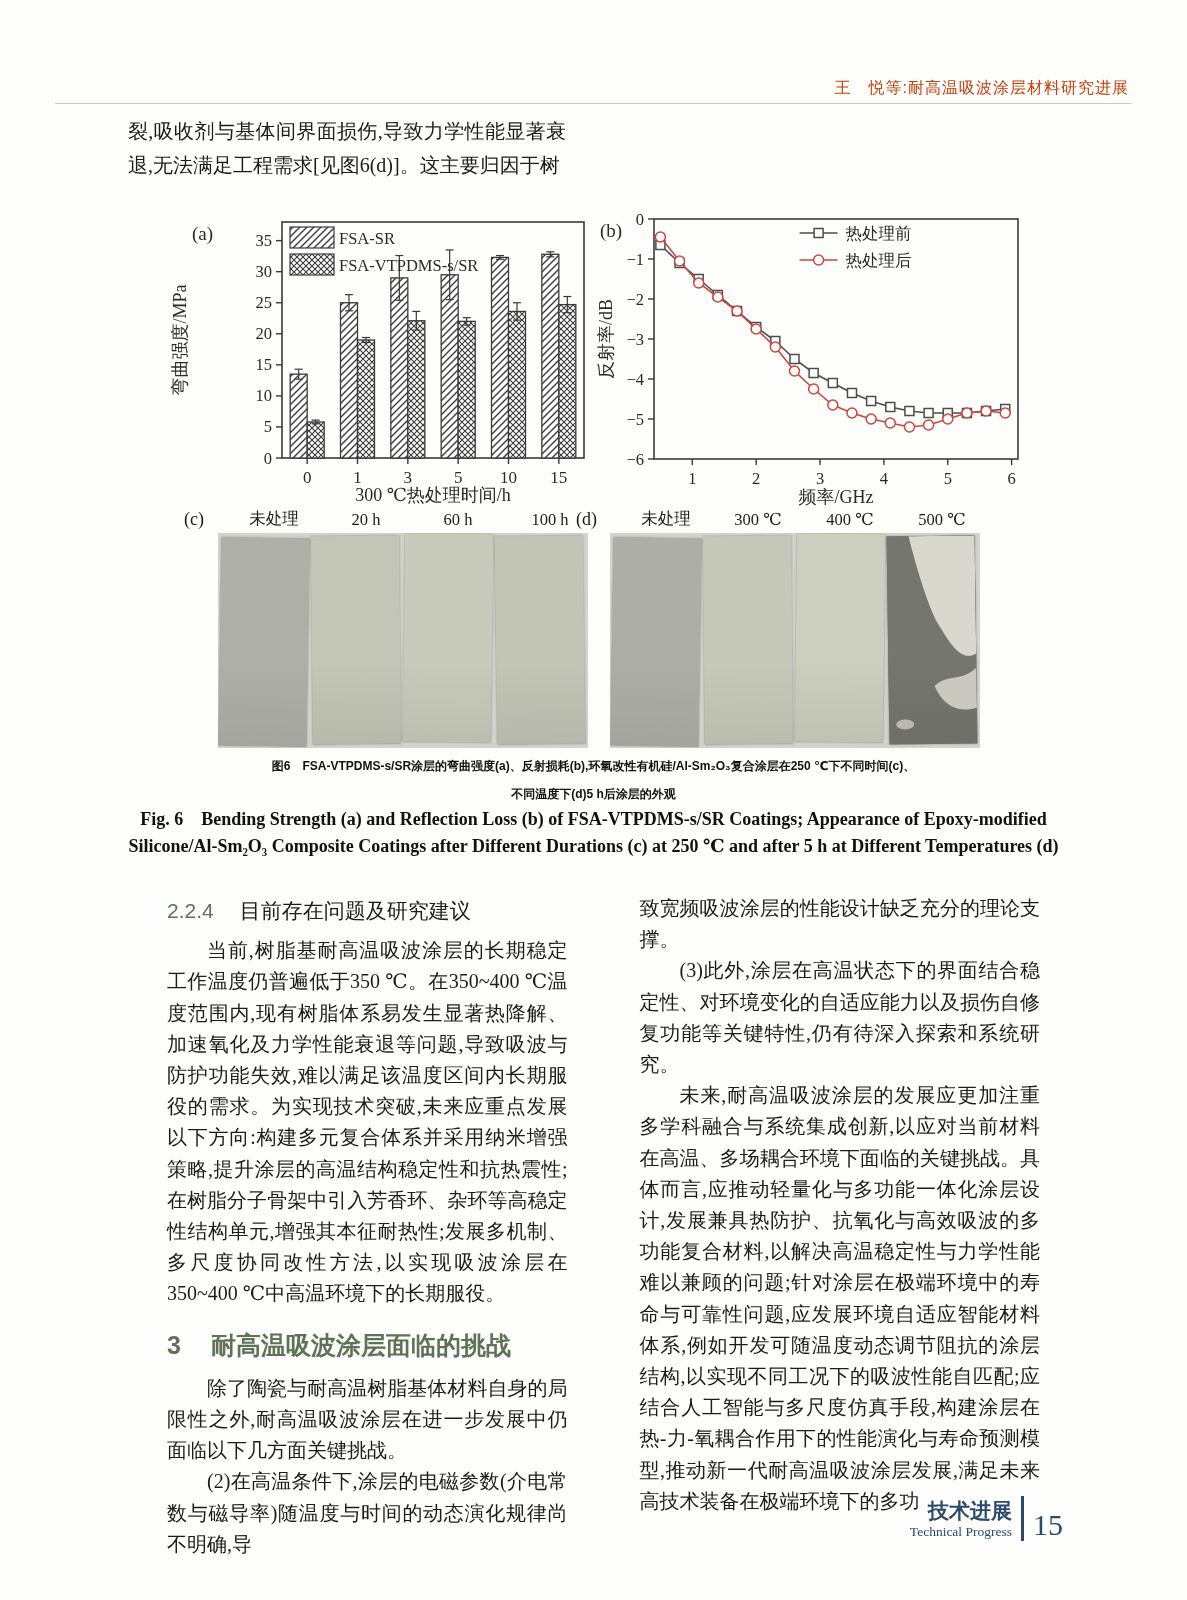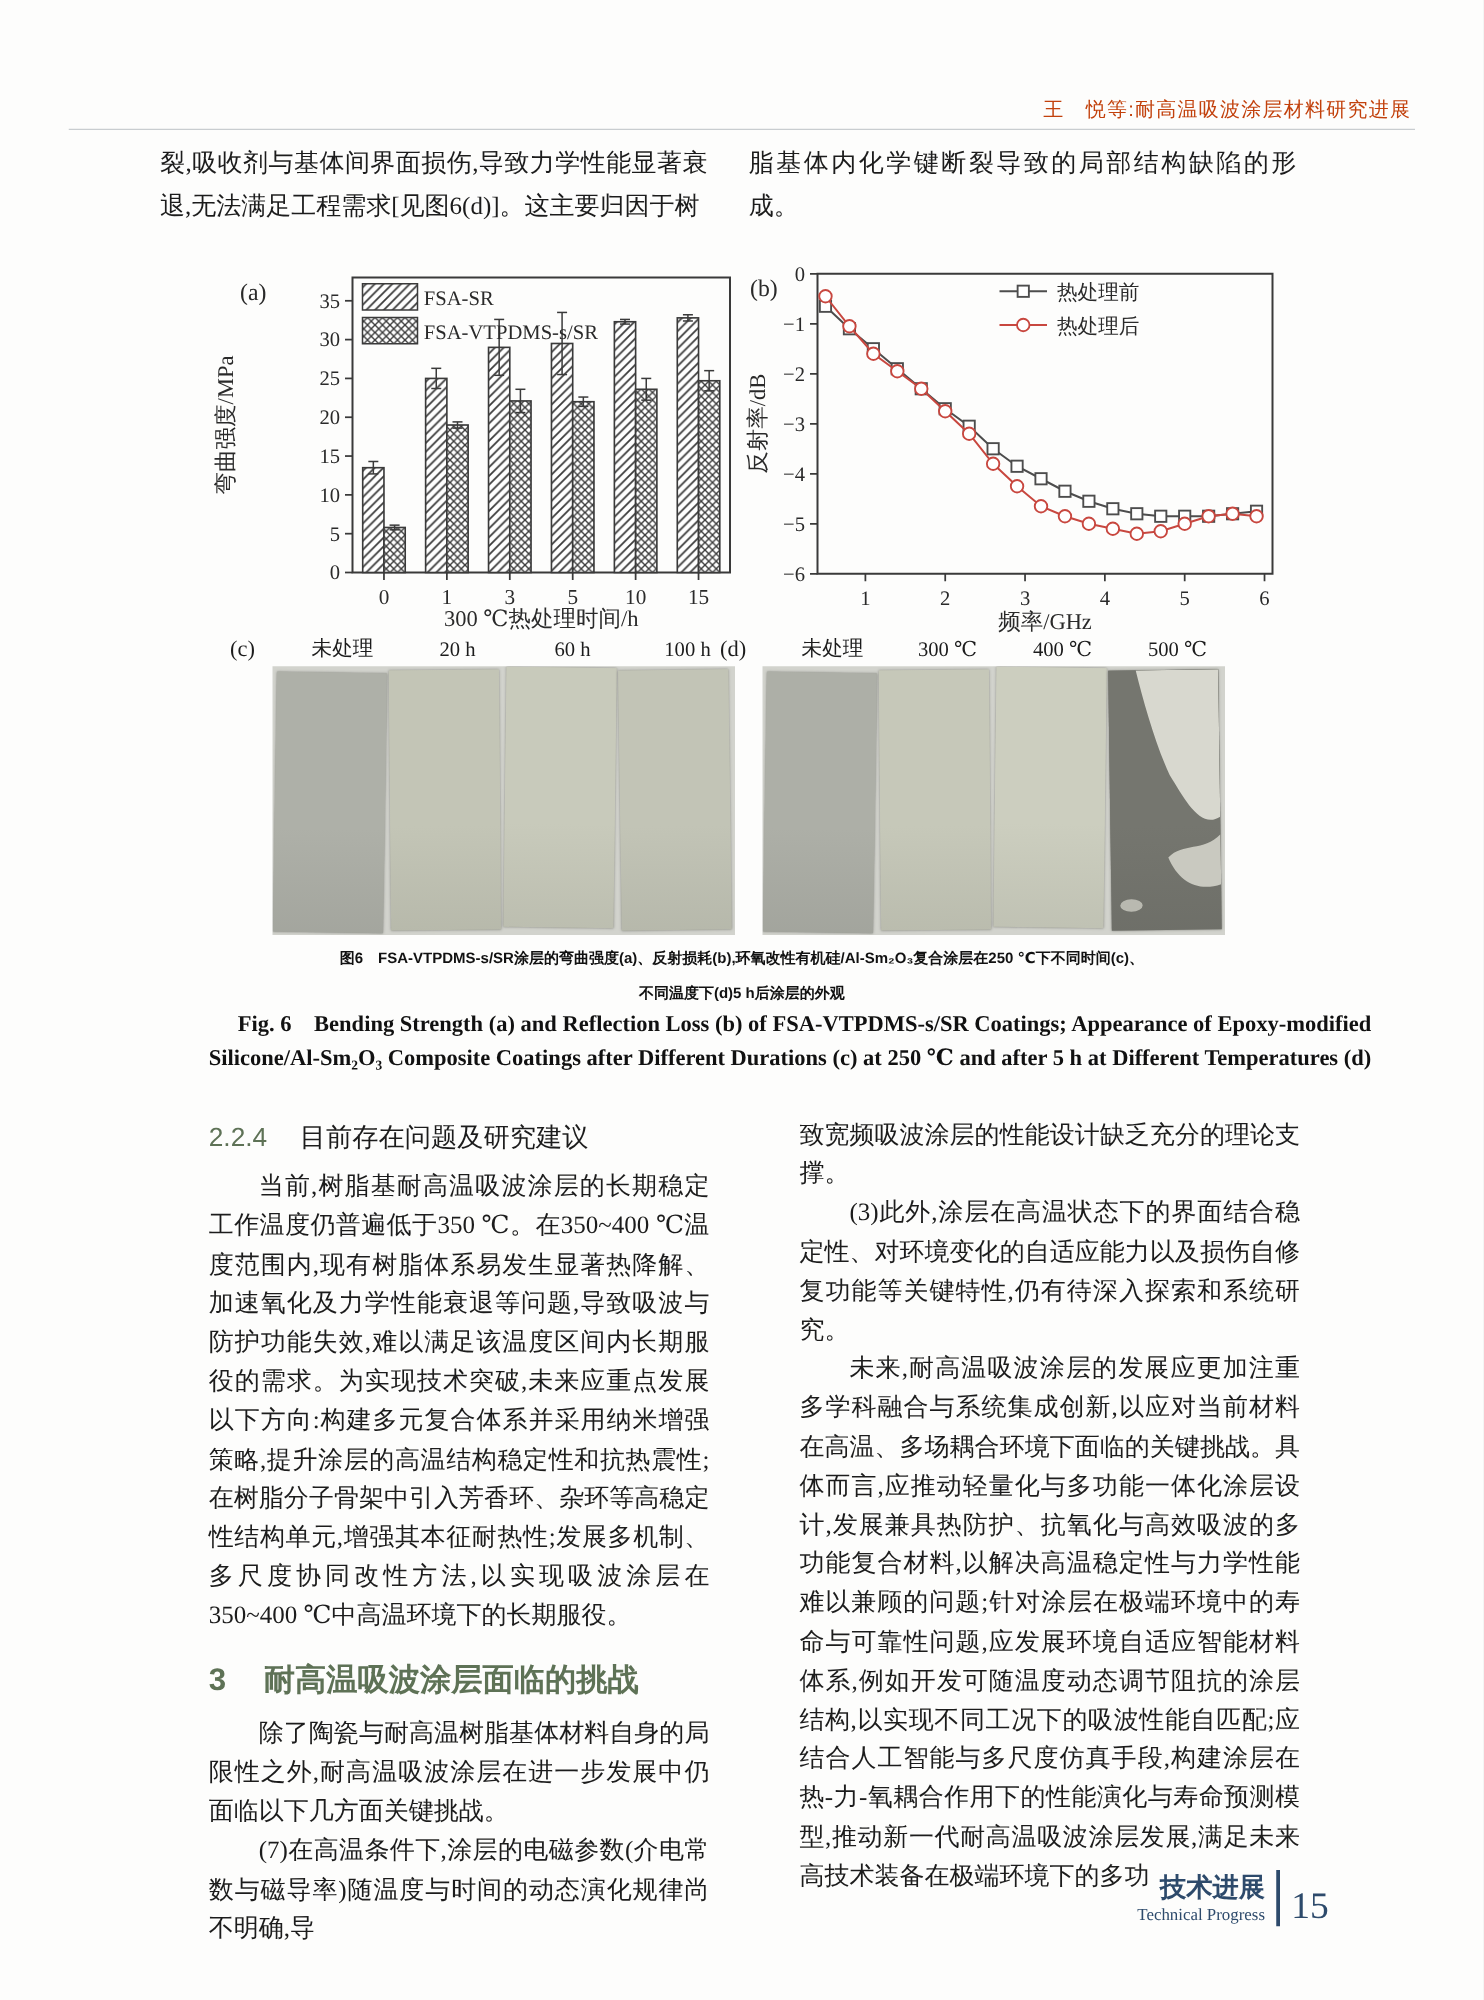--- a/index.html
+++ b/index.html
@@ -21,21 +21,21 @@
   .photo-head{display:flex;align-items:flex-end;height:24px;font-size:17px;}
   .panel-tag{width:44px;font-size:18px;}
   .photo-col-label{width:92px;text-align:center;font-size:16.5px;}
   .photo-box{margin-left:34px;margin-top:3px;width:370px;height:215px;background:#d2d3cd;
         position:relative;overflow:hidden;}
   .strip{position:absolute;top:3px;width:88px;height:208px;box-shadow:0 0 2px rgba(60,60,55,.55);}
   
   .cap{position:absolute;left:90px;width:1007px;text-align:center;}
   .cap-zh{top:752px;font-family:"Liberation Sans","DejaVu Sans",sans-serif;font-weight:bold;
         font-size:12px;line-height:28px;color:#111;}
-  .cap-en{top:806px;font-weight:bold;font-size:18px;line-height:27px;color:#111;text-align:right;}
+  .cap-en{top:806px;font-weight:bold;font-size:18px;line-height:27px;color:#111;}
   
   .cols{position:absolute;top:893px;left:128px;width:912px;display:flex;gap:33px;}
   .cols .col{width:438px;font-size:20px;line-height:31.2px;text-align:justify;margin-left:39px;}
   .para{text-indent:2em;}
   .para.noindent{text-indent:0;}
   .h224{font-size:21px;margin:2px 0 8px 0;}
   .h224 .num{color:#5e7256;font-family:"Liberation Sans","DejaVu Sans",sans-serif;margin-right:26px;}
   .h3row{color:#5e7256;font-family:"Liberation Sans","DejaVu Sans",sans-serif;font-weight:bold;
         font-size:25px;margin:20px 0 12px 0;}
   .h3row .num{margin-right:30px;}
@@ -50,21 +50,20 @@
 </head>
 <body>
 
 <div class="page">
 
   <div class="running-head">王　悦等:耐高温吸波涂层材料研究进展</div>
   <div class="head-rule"></div>
 
   <div class="intro">
     <div class="col">裂,吸收剂与基体间界面损伤,导致力学性能显著衰退,无法满足工程需求[见图6(d)]。这主要归因于树</div>
-    <div class="col">脂基体内化学键断裂导致的局部结构缺陷的形成。</div>
   </div>
 
   <svg class="chart-a" width="424" height="296" viewBox="0 0 424 296" xmlns="http://www.w3.org/2000/svg">
       <defs>
         <pattern id="pat-diag" patternUnits="userSpaceOnUse" width="7" height="7">
           <rect width="7" height="7" fill="#fff"></rect>
           <path d="M0 7 L7 0 M-1.8 1.8 L1.8 -1.8 M5.2 8.8 L8.8 5.2" stroke="#3a3a3a" stroke-width="1.4"></path>
         </pattern>
         <pattern id="pat-cross" patternUnits="userSpaceOnUse" width="6" height="6">
           <rect width="6" height="6" fill="#fff"></rect>
@@ -282,21 +281,21 @@
   <div class="cols">
     <div class="col">
       <div class="h224">
         <span class="num">2.2.4</span><span>目前存在问题及研究建议</span>
       </div>
       <div class="para">当前,树脂基耐高温吸波涂层的长期稳定工作温度仍普遍低于350 ℃。在350~400 ℃温度范围内,现有树脂体系易发生显著热降解、加速氧化及力学性能衰退等问题,导致吸波与防护功能失效,难以满足该温度区间内长期服役的需求。为实现技术突破,未来应重点发展以下方向:构建多元复合体系并采用纳米增强策略,提升涂层的高温结构稳定性和抗热震性;在树脂分子骨架中引入芳香环、杂环等高稳定性结构单元,增强其本征耐热性;发展多机制、多尺度协同改性方法,以实现吸波涂层在350~400 ℃中高温环境下的长期服役。</div>
       <div class="h3row">
         <span class="num">3</span><span>耐高温吸波涂层面临的挑战</span>
       </div>
       <div class="para">除了陶瓷与耐高温树脂基体材料自身的局限性之外,耐高温吸波涂层在进一步发展中仍面临以下几方面关键挑战。</div>
-      <div class="para">(7)在高温条件下,涂层的电磁参数(介电常数与磁导率)随温度与时间的动态演化规律尚不明确,导</div>
+      <div class="para">(2)在高温条件下,涂层的电磁参数(介电常数与磁导率)随温度与时间的动态演化规律尚不明确,导</div>
     </div>
     <div class="col">
       <div class="para noindent">致宽频吸波涂层的性能设计缺乏充分的理论支撑。</div>
       <div class="para">(3)此外,涂层在高温状态下的界面结合稳定性、对环境变化的自适应能力以及损伤自修复功能等关键特性,仍有待深入探索和系统研究。</div>
       <div class="para">未来,耐高温吸波涂层的发展应更加注重多学科融合与系统集成创新,以应对当前材料在高温、多场耦合环境下面临的关键挑战。具体而言,应推动轻量化与多功能一体化涂层设计,发展兼具热防护、抗氧化与高效吸波的多功能复合材料,以解决高温稳定性与力学性能难以兼顾的问题;针对涂层在极端环境中的寿命与可靠性问题,应发展环境自适应智能材料体系,例如开发可随温度动态调节阻抗的涂层结构,以实现不同工况下的吸波性能自匹配;应结合人工智能与多尺度仿真手段,构建涂层在热-力-氧耦合作用下的性能演化与寿命预测模型,推动新一代耐高温吸波涂层发展,满足未来高技术装备在极端环境下的多功</div>
     </div>
   </div>
 
   <div class="footer">
     <div>

